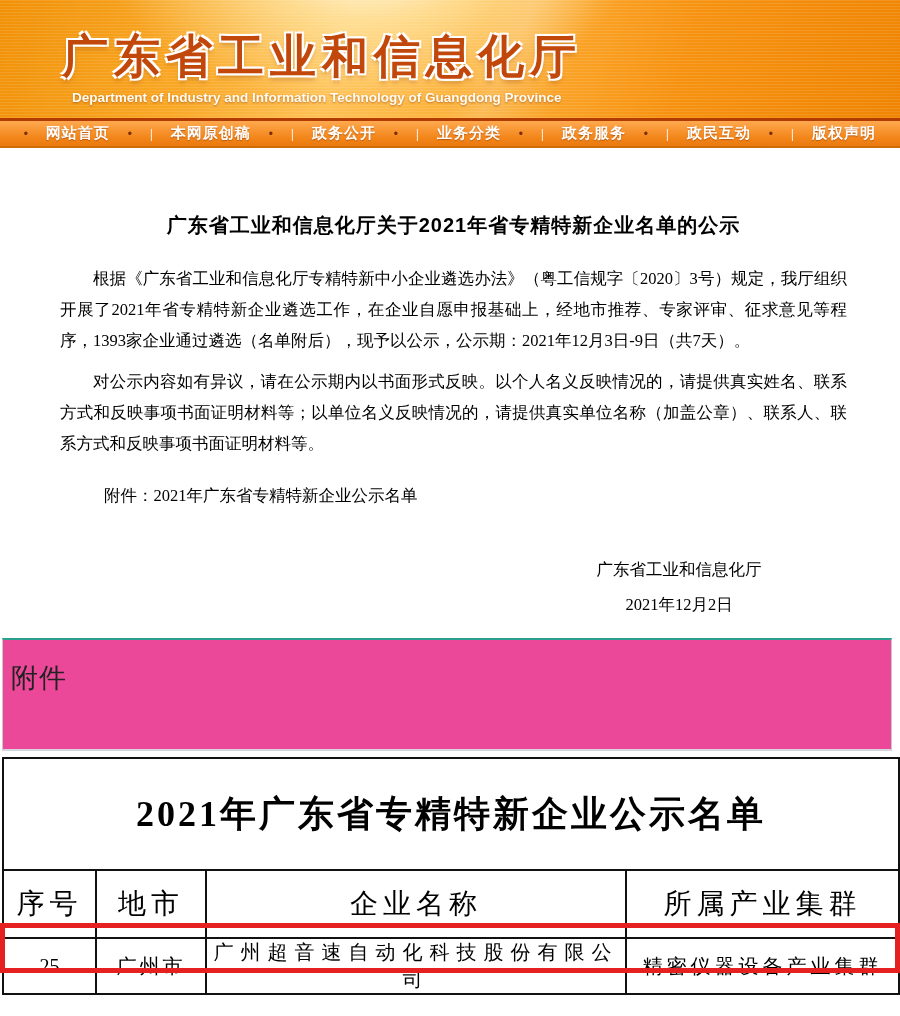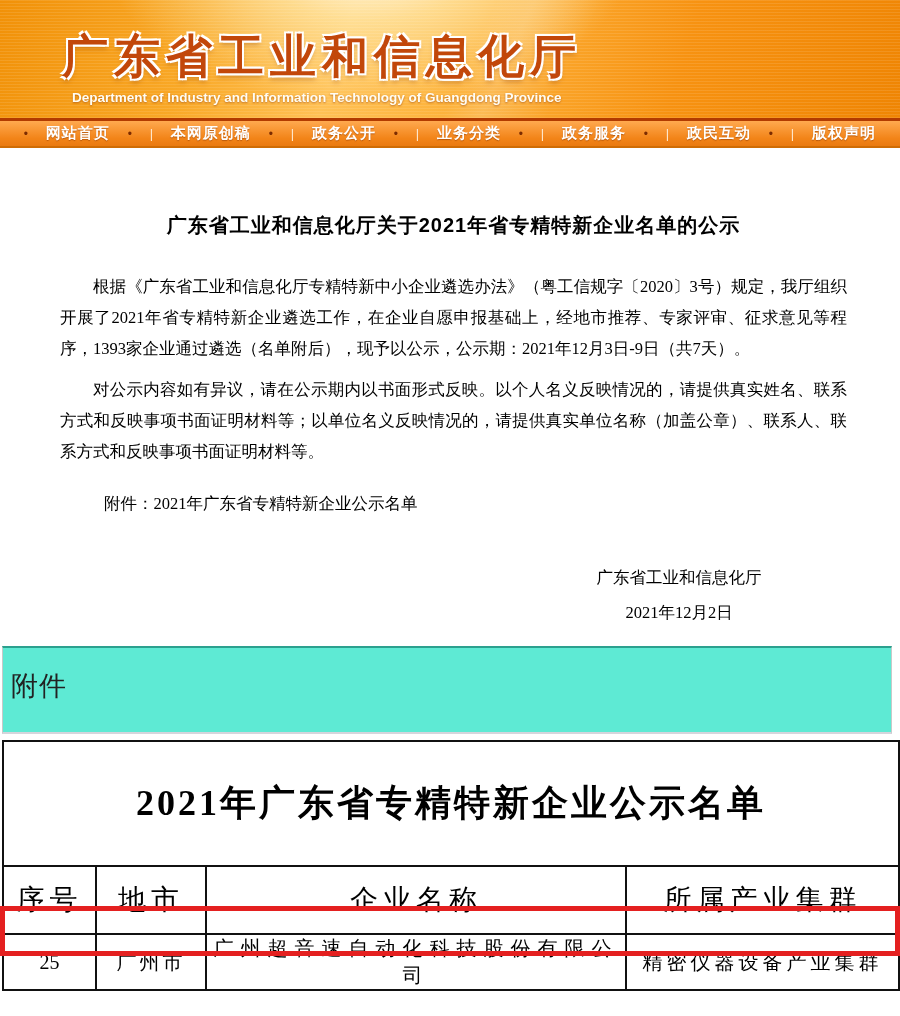--- a/index.html
+++ b/index.html
@@ -54,43 +54,43 @@
   .article-title {
     text-align:center; font-size:20px; font-weight:bold; margin-top:64px; letter-spacing:1px;
   }
   .meta {
     text-align:center; margin-top:26px; font-size:13px; color:#333;
   }
   .meta span { margin:0 3px; }
   .meta .gray { color:#9a9a9a; }
   .meta a { color:#333; text-decoration:none; }
   .para {
-    font-size:16.5px; line-height:31px; text-indent:2em; text-align:justify; margin-top:32px;
+    font-size:16.5px; line-height:31px; text-indent:2em; text-align:justify; margin-top:24px;
   }
   .para.second { margin-top:10px; }
   .attachment-line { margin:26px 0 0 44px; font-size:16.5px; }
   .signature { width:180px; margin:52px 78px 0 auto; text-align:center; }
   .signature .sig-name { font-size:16.5px; white-space:nowrap; }
   .signature .sig-date { font-size:16.5px; margin-top:13px; }
 
   
   .attach-box {
-    margin:22px 8px 0 2px; height:88px;
+    margin:22px 8px 0 2px; height:113px;
     border:1px solid #c9c9c9; border-top:2px solid #2ba08e; border-bottom:2px solid #d5d5dc;
-    background:#5eead4;
+    background:#ec4899;
   }
   .attach-box .attach-label {
     font-size:27px; color:#222; padding:20px 0 0 8px; letter-spacing:1px;
   }
 
   
   .table-wrap { position:relative; margin:6px 2px 0 2px; }
   table.pub { border-collapse:collapse; width:100%; table-layout:fixed; }
   table.pub td, table.pub th { border:2px solid #111; text-align:center; vertical-align:middle; color:#000; }
-  .tbl-title-cell { height:125px; font-size:36px; font-weight:bold; letter-spacing:3px; }
+  .tbl-title-cell { height:112px; font-size:36px; font-weight:bold; letter-spacing:3px; }
   .tbl-head th { height:68px; font-size:28px; font-weight:normal; letter-spacing:5px; }
   .tbl-row td { height:44px; font-size:20px; font-weight:500; }
   .col-no { width:93px; }
   .col-city { width:110px; }
   .col-company { width:420px; }
   .col-cluster { width:273px; }
   .cell-no { letter-spacing:0; }
   .cell-city { letter-spacing:3px; }
   .cell-company { letter-spacing:7px; }
   .cell-cluster { letter-spacing:4px; }

